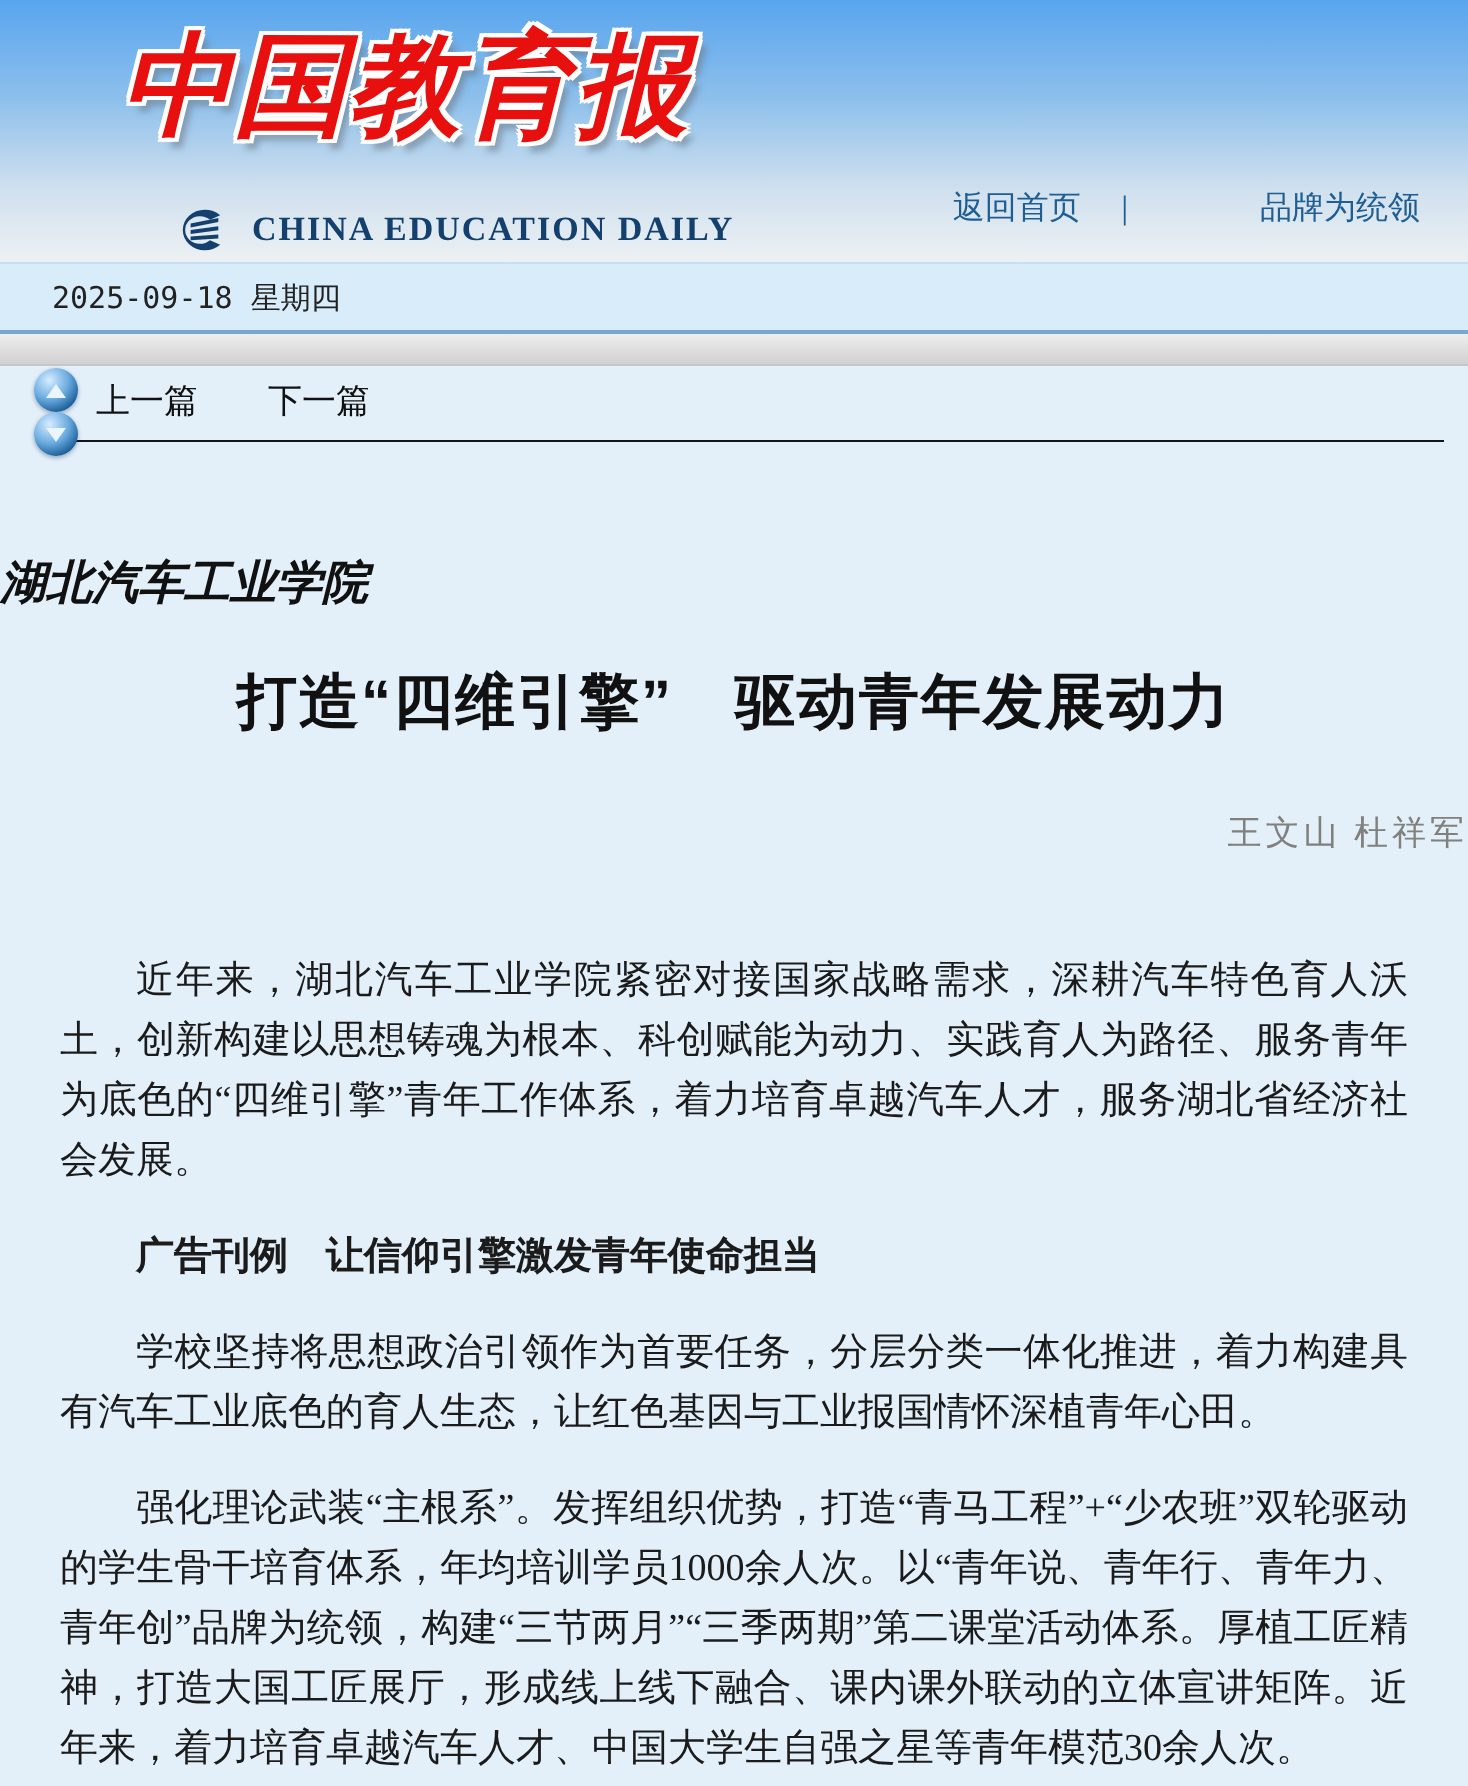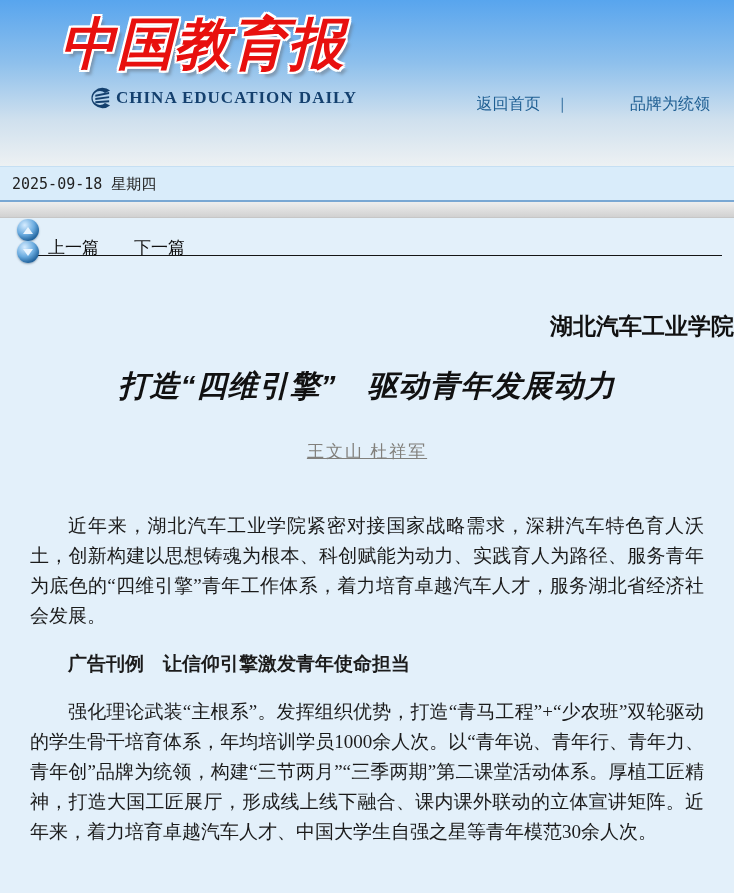--- a/index.html
+++ b/index.html
@@ -5,54 +5,54 @@
   * { box-sizing: border-box; }
   html, body { margin: 0; padding: 0; }
   body {
     width: 734px; height: 893px; overflow: hidden;
     background: #e3f0fa;
     font-family: "Liberation Sans", sans-serif;
   }
 
   
   .masthead {
-    position: relative; height: 166px;
+    position: relative; height: 131px;
     background: linear-gradient(180deg, #58a5ee 0%, #8ec0ec 38%, #cfe0ee 72%, #edf1f3 100%);
   }
   .logo { position: absolute; left: 60px; top: 0; cursor: pointer; }
   .logo-cn {
     font-family: "DejaVu Serif", serif;
     font-style: italic; font-weight: bold;
     font-size: 56px; line-height: 86px; letter-spacing: 1px;
     color: #e8100e;
     text-shadow:
       -2px -2px 0 #fff, 2px -2px 0 #fff, -2px 2px 0 #fff, 2px 2px 0 #fff,
       0 -2px 0 #fff, 0 2px 0 #fff, -2px 0 0 #fff, 2px 0 0 #fff,
       4px 5px 3px rgba(105,118,133,0.55);
     white-space: nowrap;
   }
-  .logo-en-row { display: flex; align-items: center; gap: 2px; margin-top: 0; padding-left: 24px; }
+  .logo-en-row { display: flex; align-items: center; gap: 12px; margin-top: 17px; padding-left: 24px; }
   .logo-en {
     font-family: "Liberation Serif", serif; font-weight: bold;
     font-size: 17px; letter-spacing: 1px; color: #14406e; white-space: nowrap;
   }
   .top-links {
     position: absolute; right: 24px; top: 94px;
     font-size: 16px; color: #1e5e92; white-space: nowrap;
   }
   .top-links a { color: #1e5e92; text-decoration: none; cursor: pointer; margin-left: 46px; }
   .top-links .sep { margin: 0 10px; font-size: 15px; }
 
   
   .date-bar {
     height: 36px; line-height: 34px;
     background: #d9ecfa;
     border-top: 1px solid #c5dff3;
     border-bottom: 2px solid #79a7d3;
-    padding-left: 12px;
+    padding-left: 26px;
     font-family: "DejaVu Sans Mono", monospace;
     font-size: 15px; color: #222;
   }
   .gray-strip {
     height: 16px;
     background: linear-gradient(180deg, #eeeeee 0%, #dedede 55%, #d1d1d1 100%);
     border-bottom: 1px solid #c6c6c6;
   }
 
   
@@ -64,42 +64,42 @@
     background: radial-gradient(circle at 35% 28%, #d6ecff 0%, #6aabdf 45%, #1a5c96 78%, #0b3e6b 100%);
     box-shadow: 0 1px 2px rgba(30,60,90,0.4);
     display: flex; align-items: center; justify-content: center;
     cursor: pointer; z-index: 2;
   }
   .sphere.up { top: 1px; }
   .sphere.down { top: 23px; }
   .arr-up { width: 0; height: 0; border-left: 5px solid transparent; border-right: 5px solid transparent; border-bottom: 7px solid #eaf5ff; }
   .arr-down { width: 0; height: 0; border-left: 5px solid transparent; border-right: 5px solid transparent; border-top: 7px solid #eaf5ff; }
   .nav-link {
-    position: absolute; top: 18px; font-size: 17px; color: #111;
+    position: absolute; top: 6px; font-size: 17px; color: #111;
     font-family: "Liberation Serif", serif; text-decoration: none; cursor: pointer;
   }
   .nav-link.prev { left: 48px; }
   .nav-link.next { left: 134px; }
   .rule { position: absolute; top: 37px; left: 28px; right: 12px; height: 1px; background: #151515; }
 
   
   article h2 {
-    margin: 55px 0 0; text-align: right;
+    margin: 55px 0 0; text-align: left;
     font-family: "Liberation Sans", sans-serif;
-    font-size: 23px; font-weight: bold; color: #111;
+    font-size: 23px; font-weight: bold; color: #111; font-style: italic;
   }
   article h1 {
     margin: 24px 0 0; text-align: center;
     font-family: "Liberation Sans", sans-serif;
-    font-size: 30px; font-weight: bold; color: #111; letter-spacing: 1px; font-style: italic;
+    font-size: 30px; font-weight: bold; color: #111; letter-spacing: 1px;
   }
   .authors {
-    margin-top: 33px; text-align: center;
+    margin-top: 33px; text-align: right;
     font-family: "Liberation Serif", serif;
-    font-size: 17px; color: #82807c; letter-spacing: 2px; text-decoration: underline;
+    font-size: 17px; color: #82807c; letter-spacing: 2px;
   }
   .body {
     margin: 48px 30px 0;
     font-family: "Liberation Serif", serif;
     font-size: 19px; line-height: 30px; color: #1b1b1b;
     text-align: justify;
   }
   .body p { margin: 0 0 18px; text-indent: 2em; }
   .body p.subhead { font-weight: bold; }
 </style>
@@ -149,17 +149,18 @@
   </div>
 
   <article>
     <h2>湖北汽车工业学院</h2>
     <h1>打造“四维引擎”　驱动青年发展动力</h1>
     <div class="authors">王文山 杜祥军</div>
 
     <div class="body">
       <p>近年来，湖北汽车工业学院紧密对接国家战略需求，深耕汽车特色育人沃土，创新构建以思想铸魂为根本、科创赋能为动力、实践育人为路径、服务青年为底色的“四维引擎”青年工作体系，着力培育卓越汽车人才，服务湖北省经济社会发展。</p>
       <p class="subhead">广告刊例　让信仰引擎激发青年使命担当</p>
+      <p>学校坚持将思想政治引领作为首要任务，分层分类一体化推进，着力构建具有汽车工业底色的育人生态，让红色基因与工业报国情怀深植青年心田。</p>
       <p>强化理论武装“主根系”。发挥组织优势，打造“青马工程”+“少农班”双轮驱动的学生骨干培育体系，年均培训学员1000余人次。以“青年说、青年行、青年力、青年创”品牌为统领，构建“三节两月”“三季两期”第二课堂活动体系。厚植工匠精神，打造大国工匠展厅，形成线上线下融合、课内课外联动的立体宣讲矩阵。近年来，着力培育卓越汽车人才、中国大学生自强之星等青年模范30余人次。</p>
     </div>
   </article>
 
 </main>
 
 </body></html>

